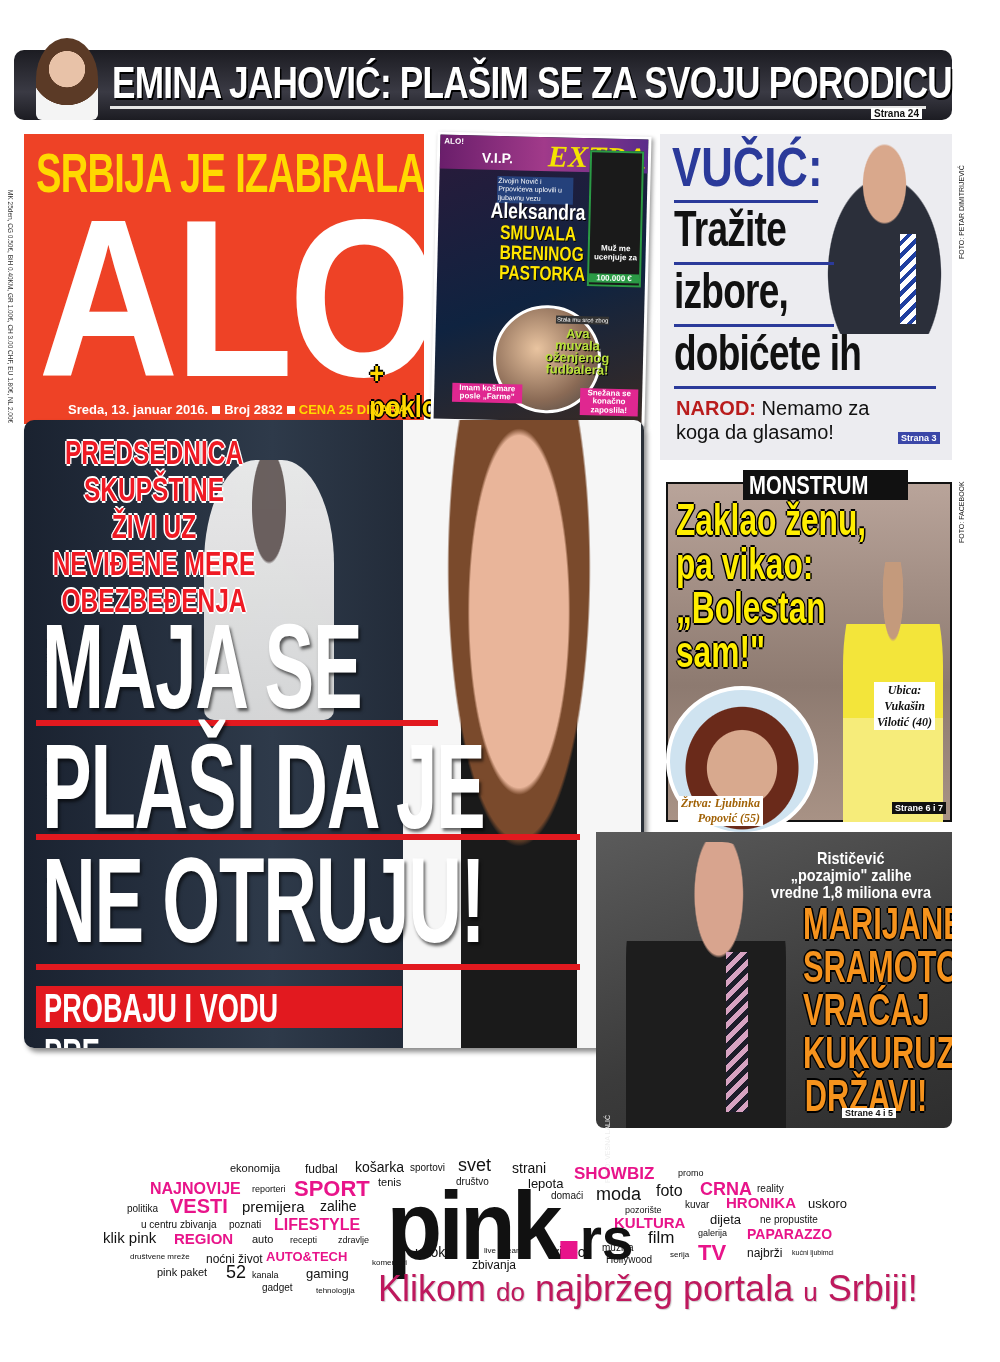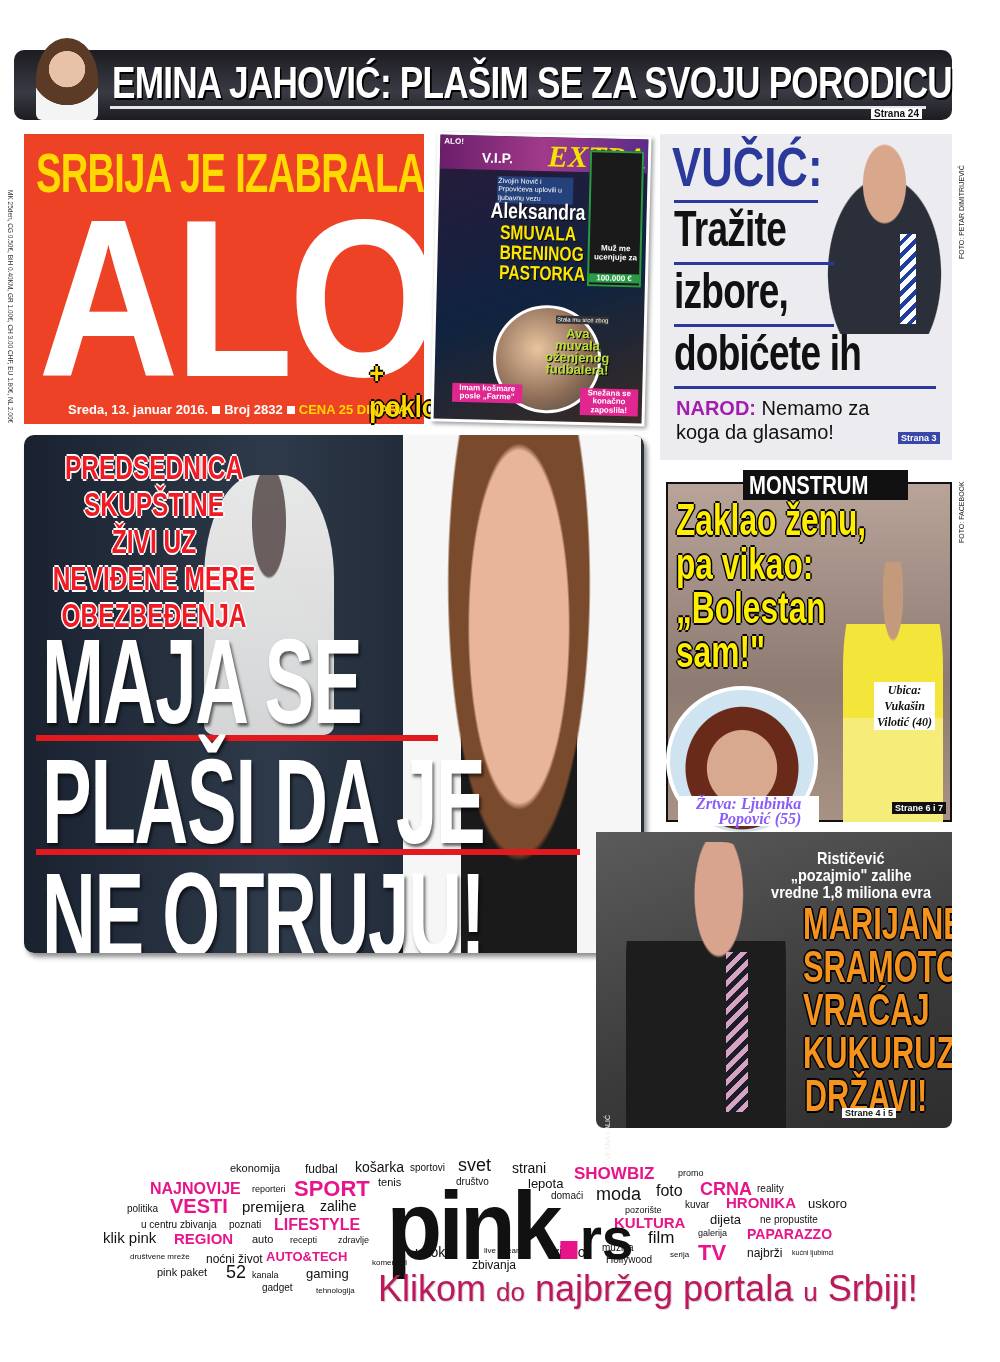--- a/index.html
+++ b/index.html
@@ -48,46 +48,46 @@
   #vip-extra .snez { position: absolute; right: 4px; top: 250px; background: #e02790; color: #fff; font-size: 8px; font-weight: 700; text-align: center; line-height: 1.05; padding: 1px 2px; }
 
   
   #vucic-box { position: absolute; left: 660px; top: 134px; width: 292px; height: 326px; background: #ececf0; overflow: hidden; }
   #vucic-box .photo { position: absolute; right: 0; top: 0; width: 150px; height: 200px; background: radial-gradient(ellipse at 55% 25%, #d9a88c 0 18%, transparent 19%), radial-gradient(ellipse at 55% 70%, #2b2f3a 0 48%, transparent 49%); }
   #vucic-box .tie { position: absolute; left: 240px; top: 100px; width: 16px; height: 90px; background: repeating-linear-gradient(135deg, #fff 0 5px, #1f3fa0 5px 9px); }
   #vucic-box .h1 { position: absolute; left: 12px; top: 0; color: #2b3a9a; font-size: 56px; font-weight: 900; transform: scaleX(0.78); }
   #vucic-box .line { position: absolute; left: 14px; height: 3px; background: #2b3a9a; }
   #vucic-box .h2 { position: absolute; left: 14px; color: #111; font-size: 50px; font-weight: 900; transform: scaleX(0.74); letter-spacing: -1px; }
   #vucic-box .narod { position: absolute; left: 16px; top: 262px; font-size: 20px; color: #111; line-height: 24px; }
-  #vucic-box .narod b { color: #a21caf; }
+  #vucic-box .narod b { color: #b91c1c; }
   #vucic-box .strana { position: absolute; left: 238px; top: 298px; background: #3b47a8; color: #fff; font-size: 9px; font-weight: 700; padding: 1px 3px; }
   #vucic-credit { position: absolute; left: 958px; top: 146px; width: 12px; height: 120px; }
   #vucic-credit span { position: absolute; left: 0; bottom: 0; transform: rotate(-90deg); transform-origin: left top; font-size: 7px; color: #222; white-space: nowrap; }
 
   
-  #main-story { position: absolute; left: 24px; top: 435px; width: 620px; height: 518px; border-radius: 10px; overflow: hidden; background: linear-gradient(90deg, #1a2230, #2e3a4a 40%, #1e2633 70%, #2a3038); box-shadow: 3px 4px 5px rgba(0,0,0,0.45); }
+  #main-story { position: absolute; left: 24px; top: 420px; width: 620px; height: 628px; border-radius: 10px; overflow: hidden; background: linear-gradient(90deg, #1a2230, #2e3a4a 40%, #1e2633 70%, #2a3038); box-shadow: 3px 4px 5px rgba(0,0,0,0.45); }
   #main-story .figure-bg { position: absolute; left: 180px; top: 40px; width: 130px; height: 260px; border-radius: 40% 40% 10px 10px; background: radial-gradient(ellipse at 50% 18%, #6e6260 0 18%, transparent 19%), linear-gradient(#f2f2f2, #dedede); opacity: 0.95; }
   #main-story .maja { position: absolute; left: 350px; top: -10px; width: 290px; height: 720px; background: radial-gradient(ellipse at 50% 28%, #e9b59a 0 24%, transparent 25%), radial-gradient(ellipse at 50% 22%, #7a4a2c 0 34%, transparent 35%), linear-gradient(90deg, transparent 0 10%, #f6f6f6 10% 30%, #1a1a1a 30% 70%, #f6f6f6 70% 92%, transparent 92%); }
   #main-story .kicker { position: absolute; left: 22px; top: 14px; color: #ef1a24; font-size: 34px; font-weight: 900; line-height: 37px; text-align: center; text-shadow: -2px 0 #fff, 2px 0 #fff, 0 -2px #fff, 0 2px #fff; transform: scaleX(0.72); transform-origin: left top; width: 300px; }
   #main-story .big { position: absolute; left: 18px; color: #fff; font-size: 120px; font-weight: 900; line-height: 1; letter-spacing: -2px; transform: scaleX(0.62); text-shadow: 3px 3px 4px rgba(0,0,0,0.6); }
   #main-story .redline { position: absolute; left: 12px; height: 6px; background: #e2191f; }
   #main-story .deck { position: absolute; left: 12px; background: #e2191f; color: #fff; font-size: 40px; font-weight: 900; padding: 0 8px; transform-origin: left top; }
   #main-story .deck span { display: inline-block; transform: scaleX(0.68); transform-origin: left top; }
   #main-story .strana { position: absolute; left: 283px; top: 652px; background: #fff; color: #111; font-size: 11px; font-weight: 400; padding: 0 7px; }
   #main-credit { position: absolute; left: 632px; top: 850px; width: 10px; height: 220px; }
   #main-credit span { position: absolute; left: 0; bottom: 0; transform: rotate(-90deg); transform-origin: left top; font-size: 7.5px; font-weight: 700; color: #111; white-space: nowrap; }
 
   
   #monstrum { position: absolute; left: 666px; top: 482px; width: 286px; height: 340px; border: 2px solid #111; background: linear-gradient(#b9a49a, #8d7a70 60%, #a89285); }
   #monstrum .label { position: absolute; left: 75px; top: -14px; background: #111; color: #fff; font-size: 26px; font-weight: 900; padding: 0 6px; line-height: 30px; }
   #monstrum .label span { display: inline-block; transform: scaleX(0.78); transform-origin: left center; }
   #monstrum .head { position: absolute; left: 8px; top: 14px; color: #ffee00; font-size: 44px; font-weight: 900; line-height: 44px; transform: scaleX(0.72); text-shadow: -2px 0 #000, 2px 0 #000, 0 -2px #000, 0 2px #000; }
   #monstrum .man { position: absolute; left: 175px; top: 78px; width: 100px; height: 260px; background: radial-gradient(ellipse at 50% 12%, #c49a7c 0 14%, transparent 15%), linear-gradient(transparent 0 24%, #f3e53a 24% 60%, #f6ec7a 60%); border-radius: 40% 40% 0 0; }
   #monstrum .victim { position: absolute; left: -2px; top: 202px; width: 152px; height: 150px; border-radius: 50%; border: 4px solid #fff; background: radial-gradient(ellipse at 50% 55%, #d8a98e 0 34%, #6a2a1a 35% 55%, #cfe3f0 56%); }
-  #monstrum .cap-vic { position: absolute; left: 10px; top: 312px; background: #fff; color: #8b5cf6; font-family: "Liberation Serif", serif; font-style: italic; font-weight: 700; font-size: 16px; line-height: 15px; text-align: right; padding: 0 18px; }
+  #monstrum .cap-vic { position: absolute; left: 10px; top: 312px; background: #fff; color: #a16207; font-family: "Liberation Serif", serif; font-style: italic; font-weight: 700; font-size: 12px; line-height: 15px; text-align: right; padding: 0 3px; }
   #monstrum .cap-kil { position: absolute; left: 206px; top: 198px; background: #fff; color: #111; font-family: "Liberation Serif", serif; font-style: italic; font-weight: 700; font-size: 12px; line-height: 16px; text-align: center; padding: 0 3px; }
   #monstrum .strana { position: absolute; left: 224px; top: 318px; background: #111; color: #fff; font-size: 9px; font-weight: 700; padding: 1px 3px; }
   #monstrum-credit { position: absolute; left: 958px; top: 480px; width: 10px; height: 70px; }
   #monstrum-credit span { position: absolute; left: 0; bottom: 0; transform: rotate(-90deg); transform-origin: left top; font-size: 7px; color: #222; white-space: nowrap; }
 
   
   #risticevic { position: absolute; left: 596px; top: 832px; width: 356px; height: 296px; background: linear-gradient(160deg, #5b5b5b, #3b3b3b 60%, #2e2e2e); border-radius: 0 0 8px 8px; overflow: hidden; }
   #risticevic .man { position: absolute; left: 30px; top: 10px; width: 160px; height: 290px; background: radial-gradient(ellipse at 58% 18%, #d8a48e 0 18%, transparent 19%), linear-gradient(transparent 0 34%, #1d1d1d 34%); border-radius: 40% 40% 0 0; }
   #risticevic .tie { position: absolute; left: 130px; top: 120px; width: 22px; height: 160px; background: repeating-linear-gradient(135deg, #d7a3c2 0 5px, #1d1d2a 5px 10px); }
   #risticevic .kicker { position: absolute; left: 160px; top: 18px; width: 190px; color: #fff; font-size: 17px; font-weight: 900; text-align: center; line-height: 17px; }

